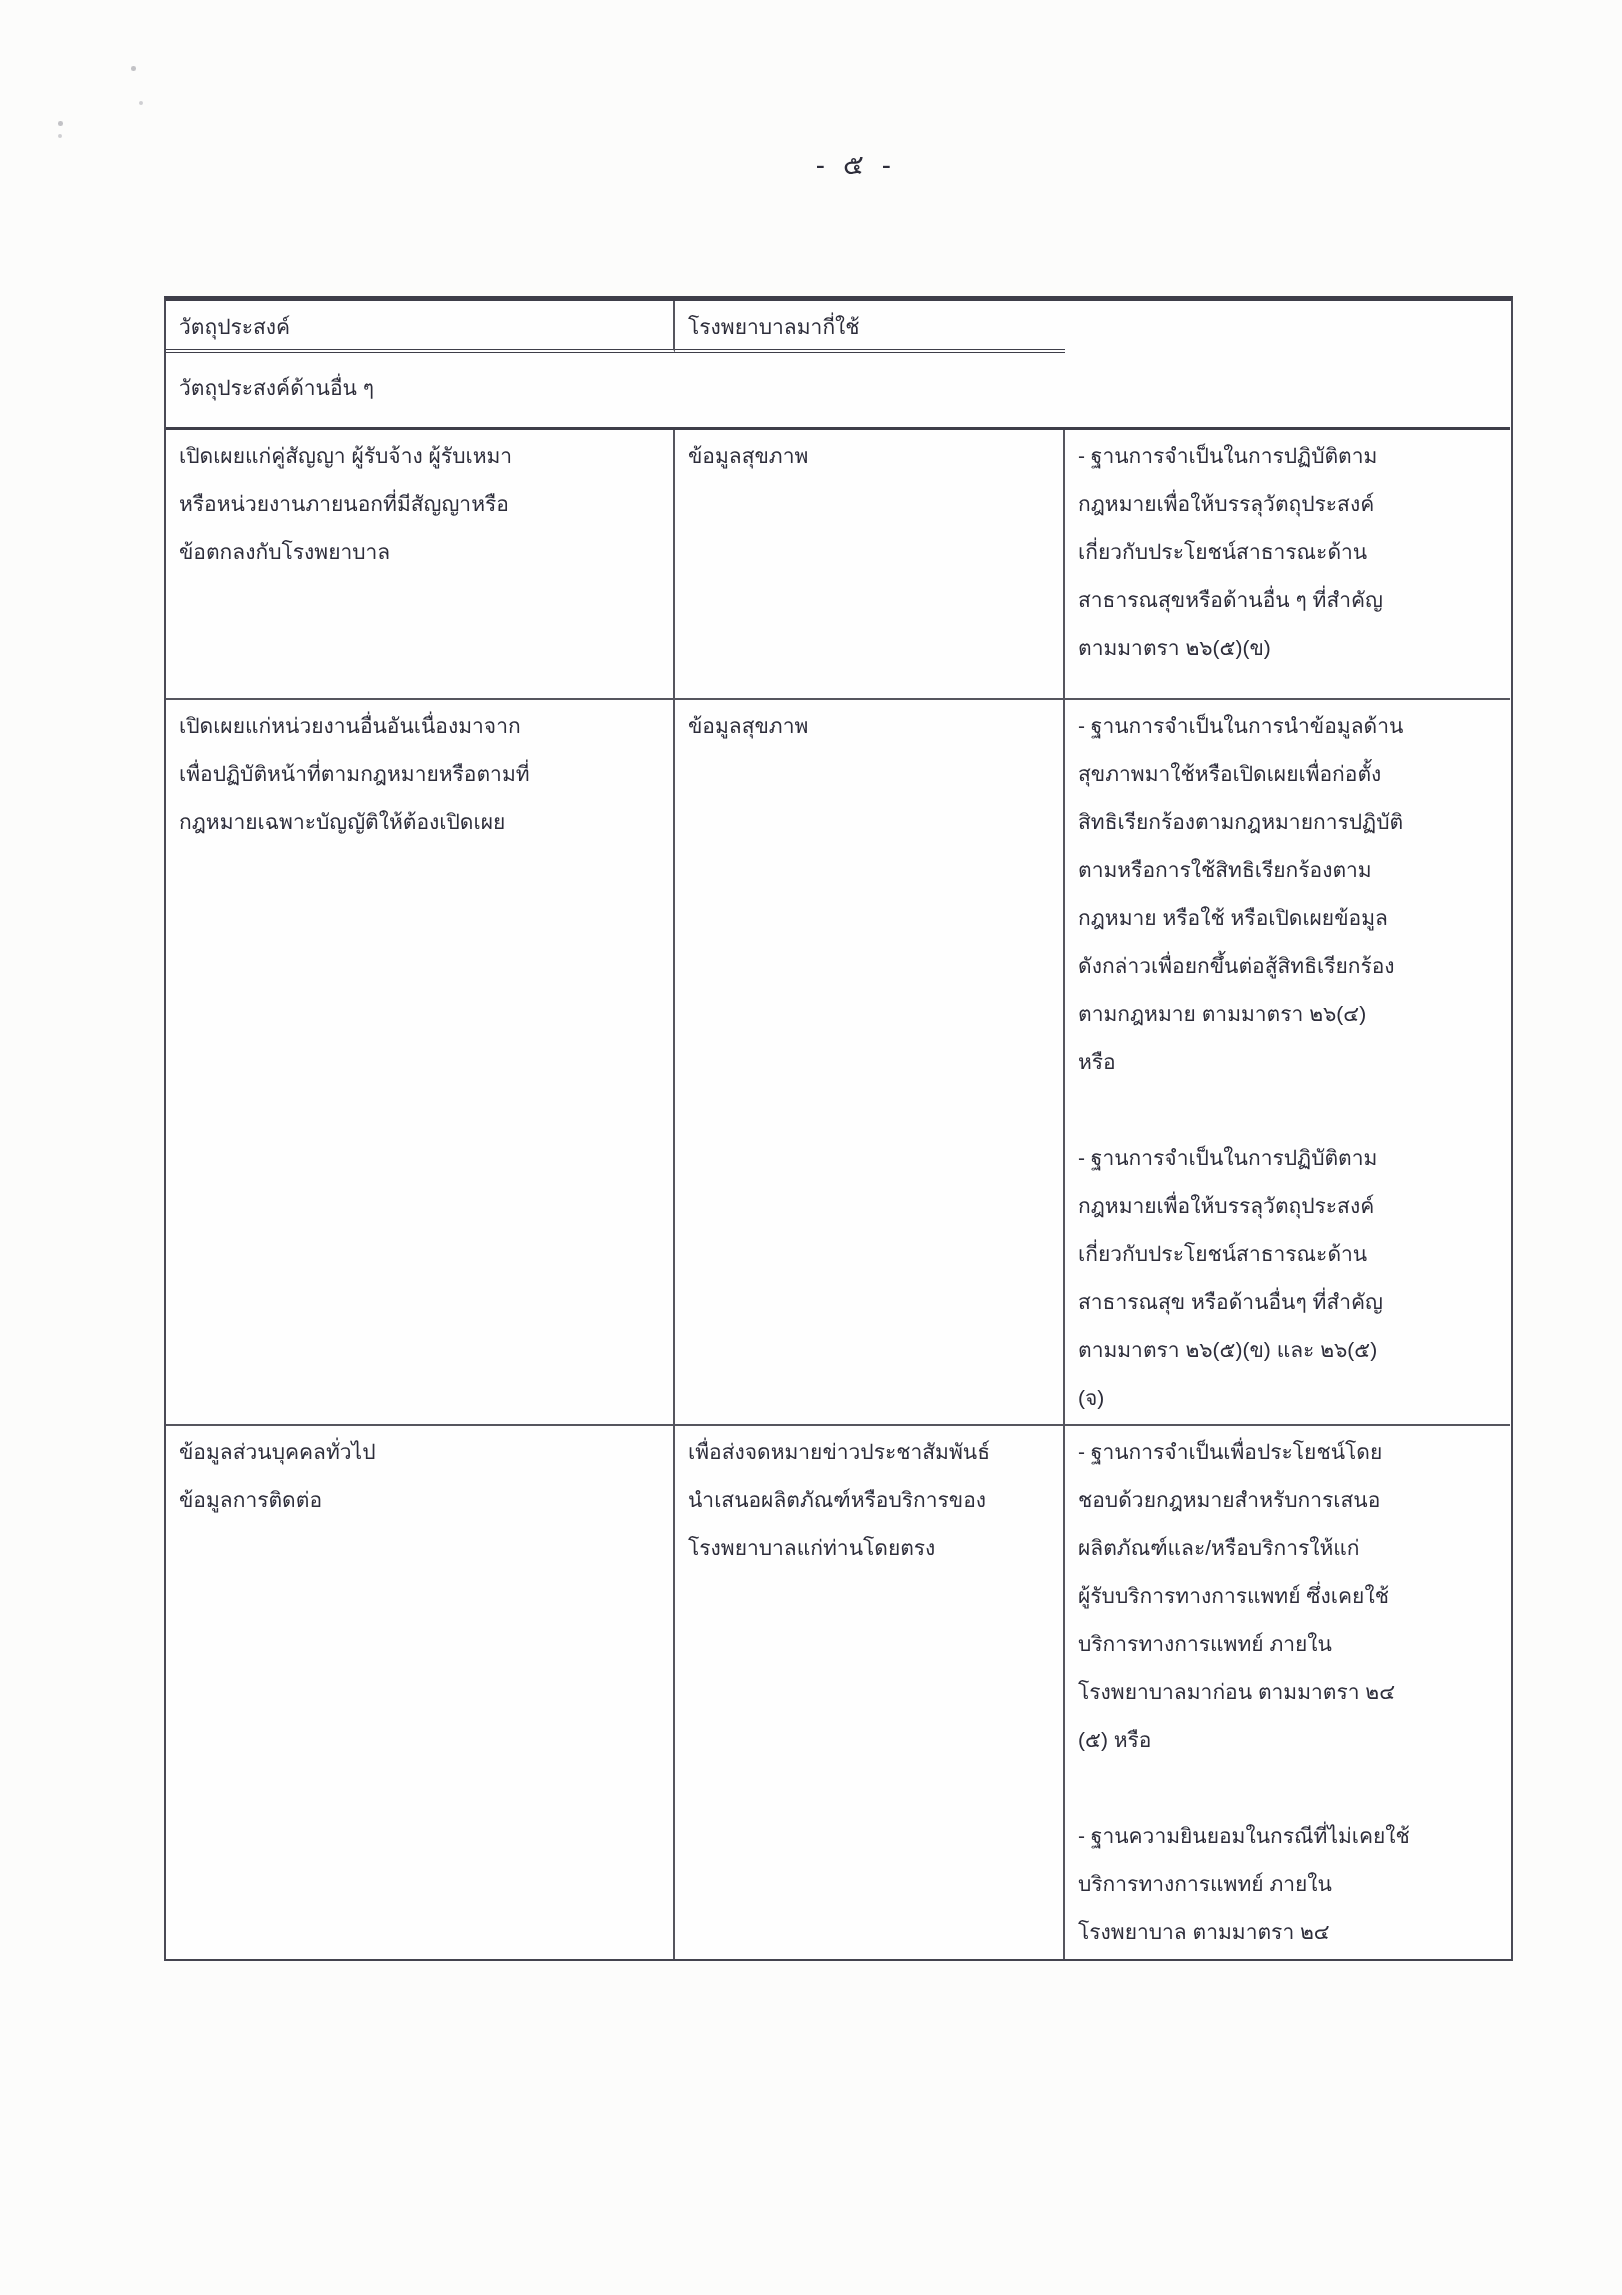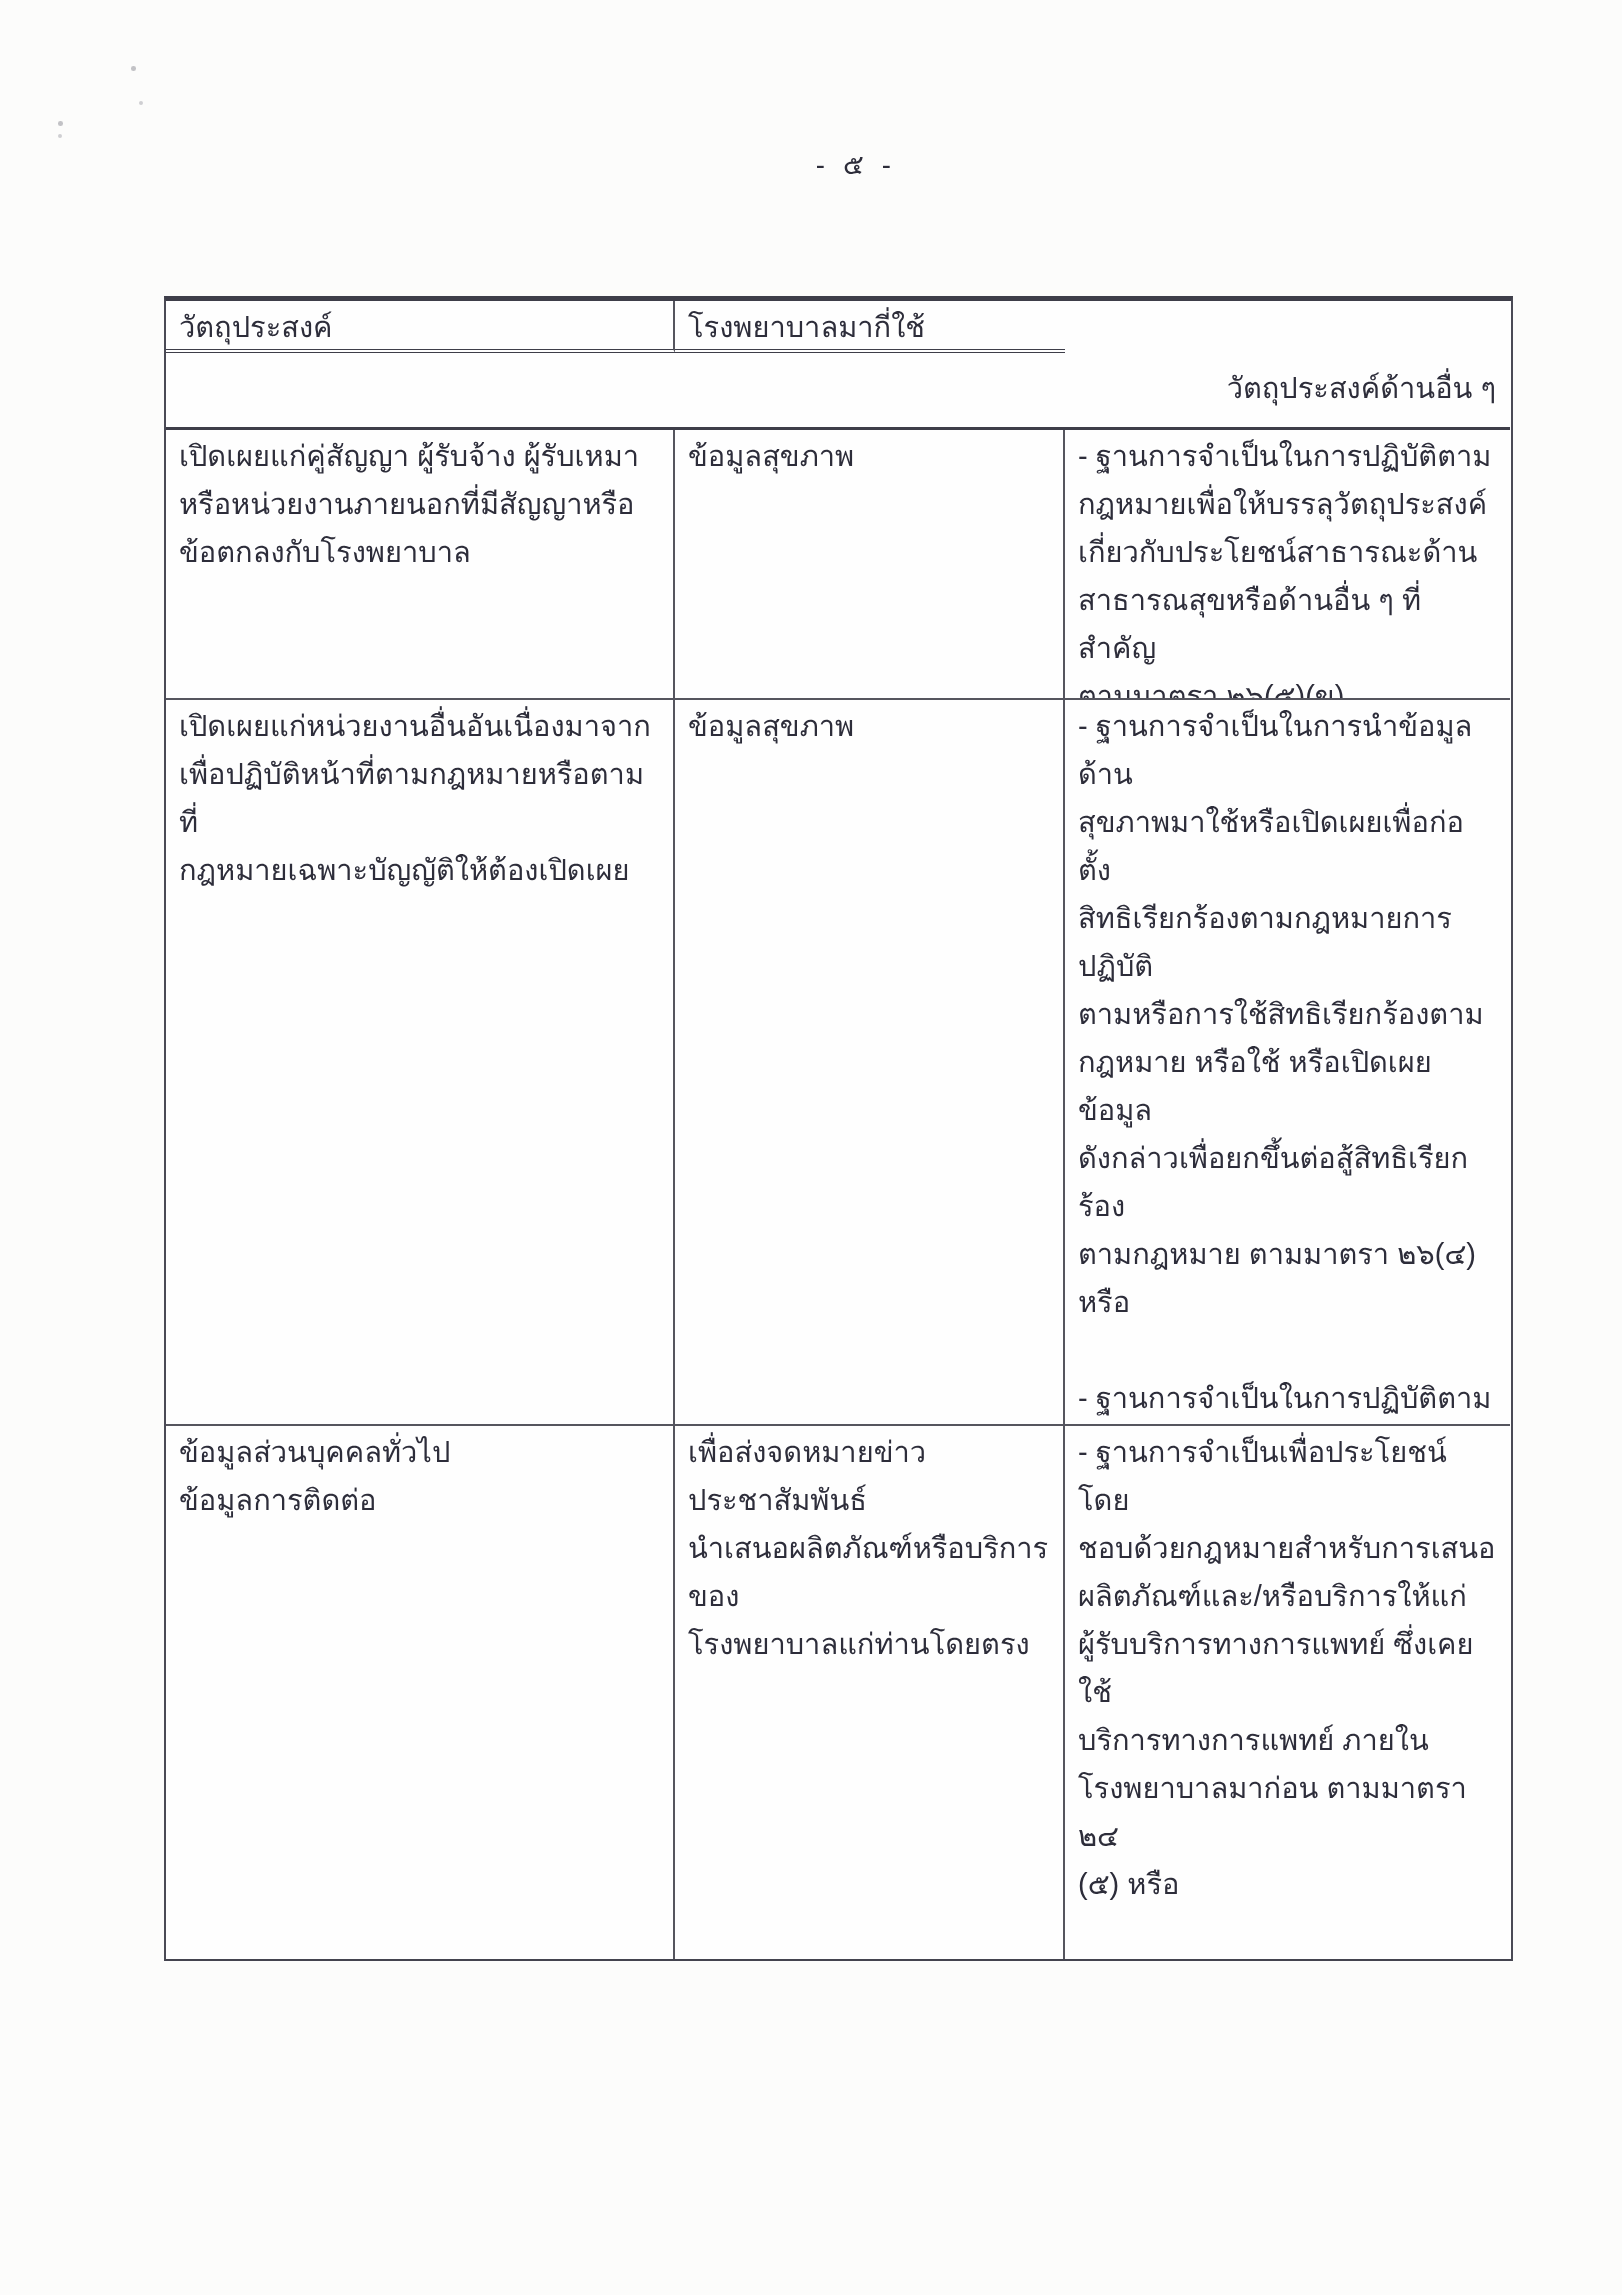--- a/index.html
+++ b/index.html
@@ -48,36 +48,35 @@
     grid-template-columns: 509px 390px 445px;
     grid-template-rows: 52px 77px 270px 726px 533px;
     background: #fefefe;
     border-left: 2.6px solid #4a4a55;
     border-right: 2.6px solid #4a4a55;
     border-top: 5.2px solid #3e3e49;
     border-bottom: 2.6px solid #44444f;
   }
   .cell {
     box-sizing: border-box;
-    padding: 2px 14px 0 13px;
-    font-size: 29px;
+    padding: 2px 31px 0 13px;
+    font-size: 21px;
     line-height: 48px;
     white-space: pre-line;
     overflow: hidden;
     border-right: 2px solid #55555e;
     border-bottom: 2px solid #55555e;
   }
   .cell.col-last { border-right: none; }
   .cell.hdr { border-bottom: 4.6px double #3e3e49; }
   .cell.section {
     grid-column: 1 / -1;
     border-right: none;
     border-bottom: 3.9px solid #3e3e49;
     padding-top: 10.5px;
-    text-align: right;
   }
   .cell.row-last { border-bottom: none; }
 </style>
 </head>
 <body>
 
 <div class="page">
 
   <div class="page-number">- ๕ -</div>
 

